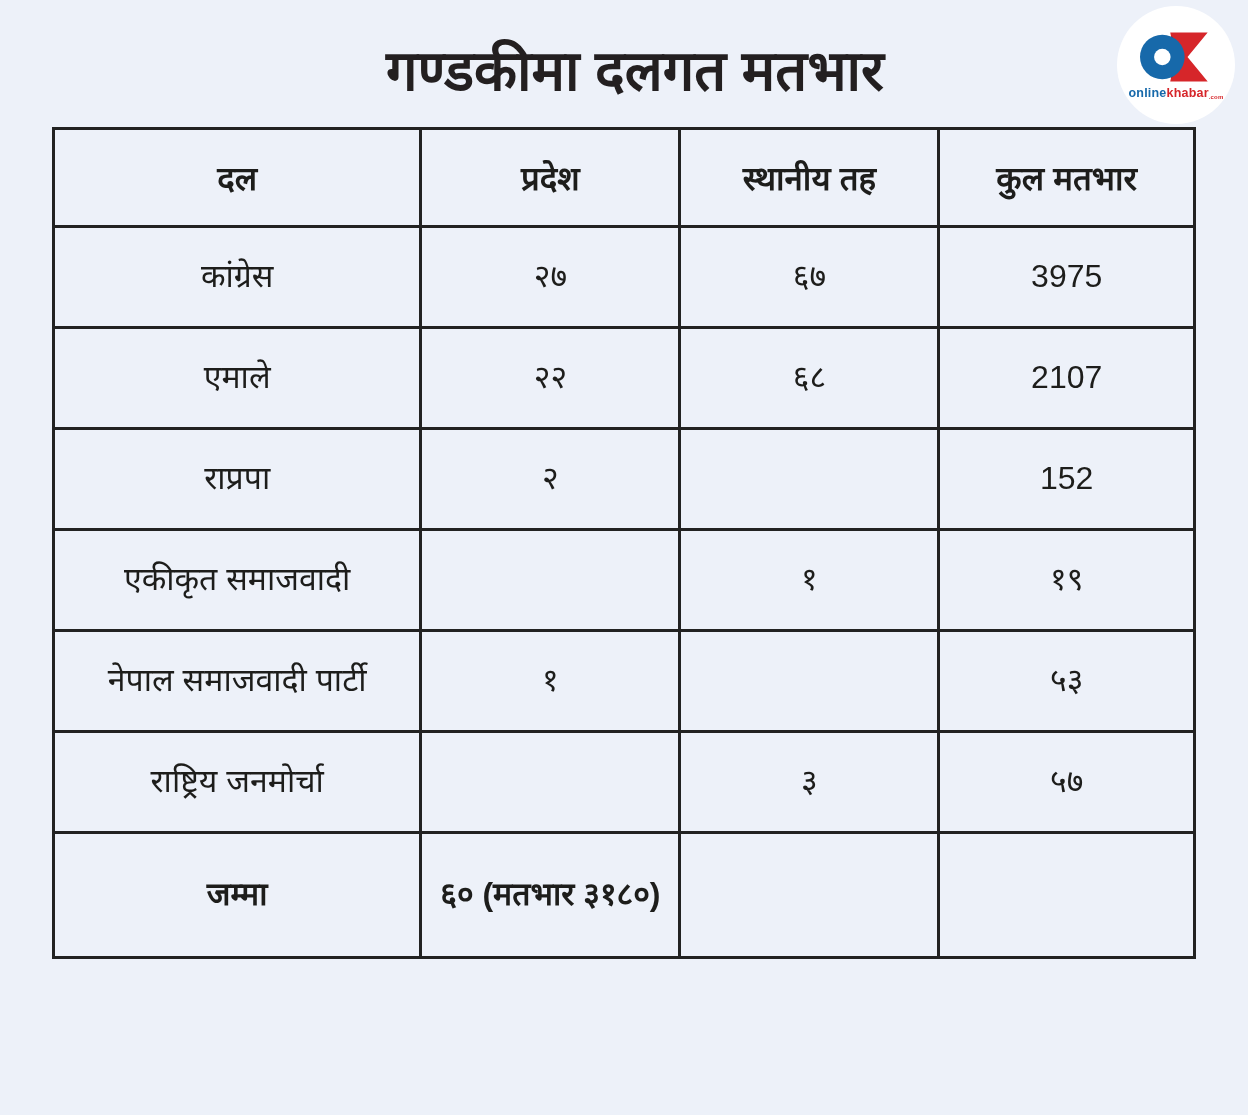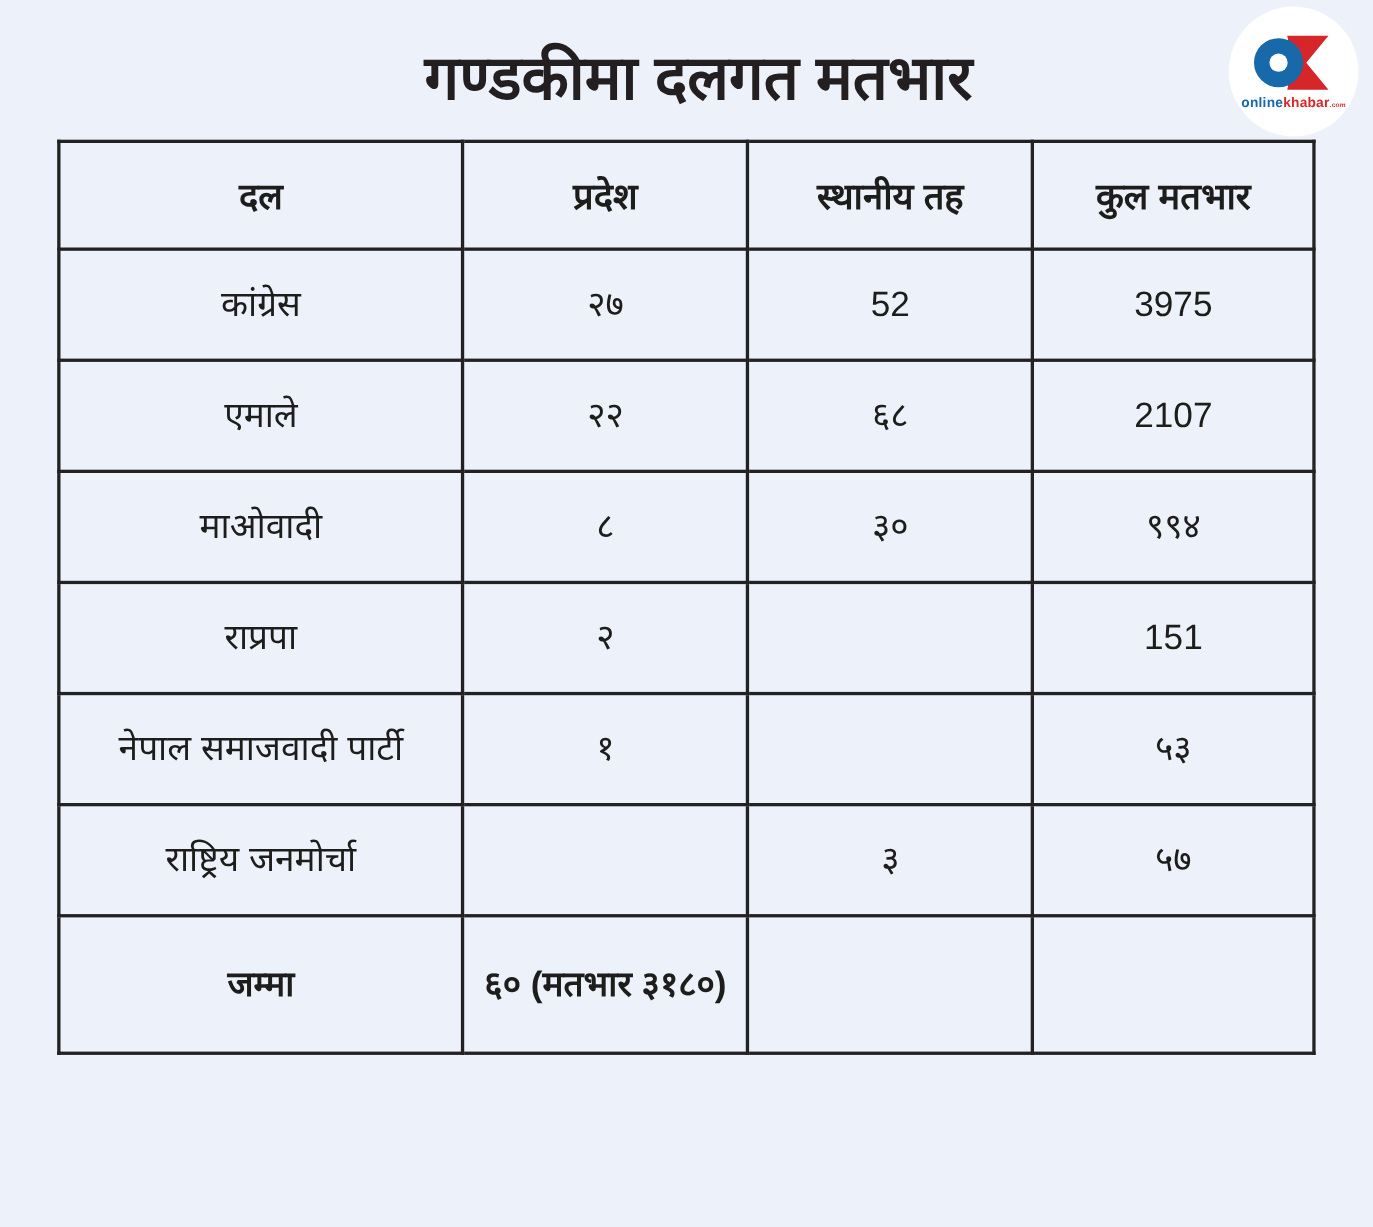--- a/index.html
+++ b/index.html
@@ -72,40 +72,40 @@
         <th>दल</th>
         <th>प्रदेश</th>
         <th>स्थानीय तह</th>
         <th>कुल मतभार</th>
       </tr>
   </thead>
   <tbody>
       <tr>
         <td>कांग्रेस</td>
         <td>२७</td>
-        <td>52</td>
+        <td>६७</td>
         <td>3975</td>
       </tr>
       <tr>
         <td>एमाले</td>
         <td>२२</td>
         <td>६८</td>
         <td>2107</td>
       </tr>
       <tr>
-        <td>माओवादी</td>
-        <td>८</td>
-        <td>३०</td>
-        <td>९९४</td>
-      </tr>
-      <tr>
         <td>राप्रपा</td>
         <td>२</td>
         <td></td>
-        <td>151</td>
+        <td>152</td>
+      </tr>
+      <tr>
+        <td>एकीकृत समाजवादी</td>
+        <td></td>
+        <td>१</td>
+        <td>१९</td>
       </tr>
       <tr>
         <td>नेपाल समाजवादी पार्टी</td>
         <td>१</td>
         <td></td>
         <td>५३</td>
       </tr>
       <tr>
         <td>राष्ट्रिय जनमोर्चा</td>
         <td></td>

